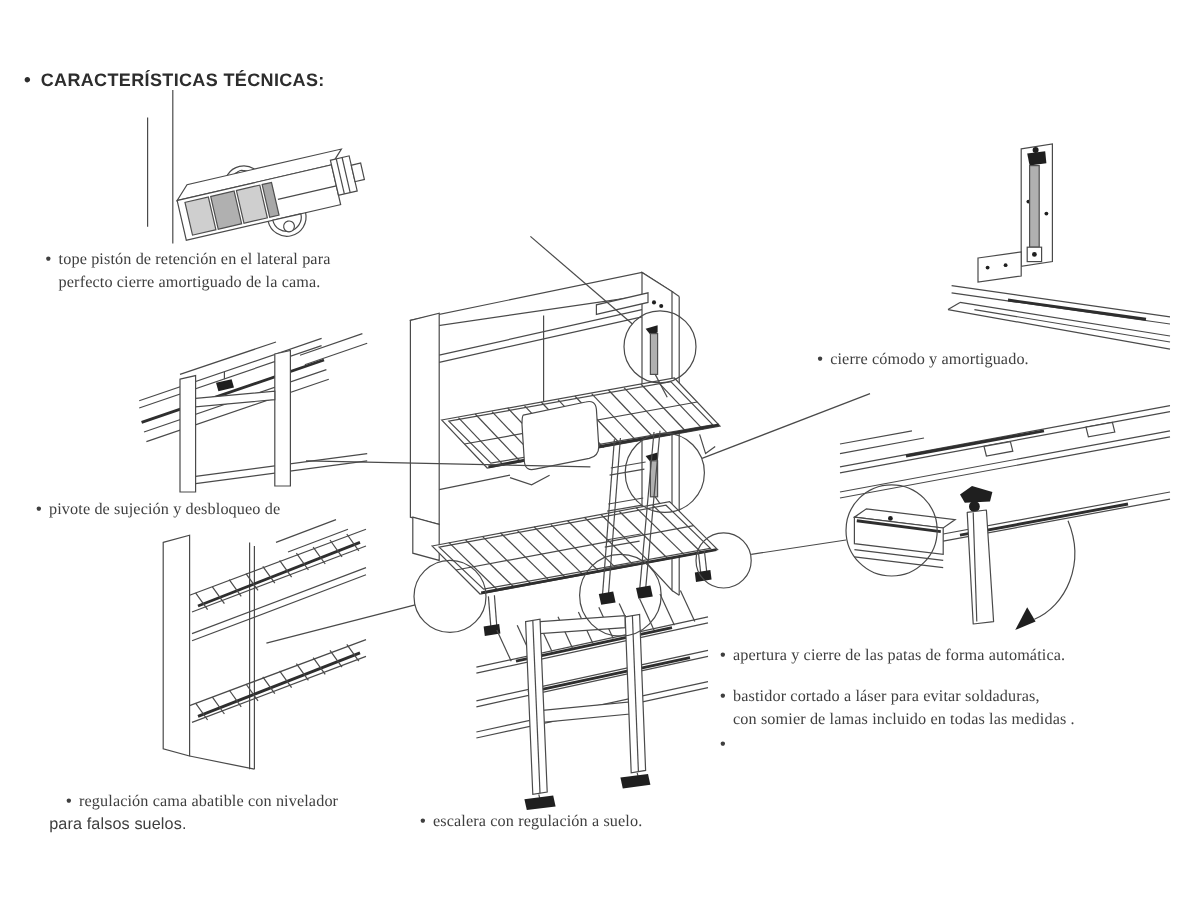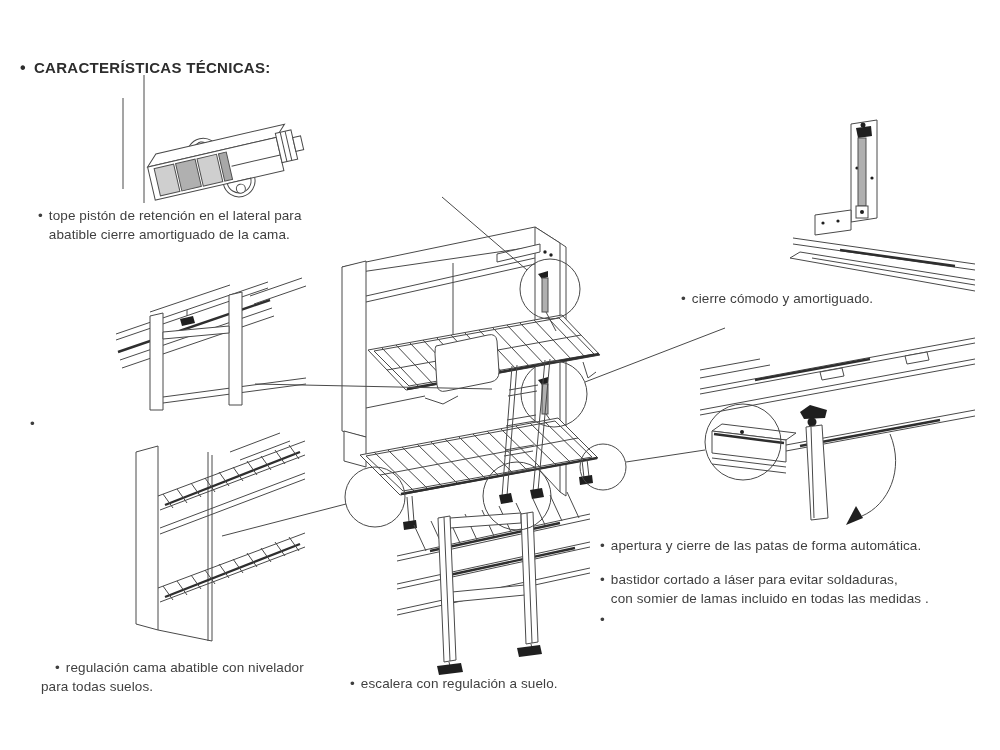--- a/index.html
+++ b/index.html
@@ -9,21 +9,21 @@
   .ln{stroke:#4a4a4a;stroke-width:1;fill:none;}
   .lnw{stroke:#4a4a4a;stroke-width:1;fill:#ffffff;}
   .thick{stroke:#2e2e2e;stroke-width:2.4;fill:none;}
   .blk{fill:#1f1f1f;stroke:none;}
   .gray{fill:#b0b0b0;stroke:#4f4f4f;stroke-width:1;}
   .gray2{fill:#cfcfcf;stroke:#4f4f4f;stroke-width:1;}
   .gray3{fill:#a8a8a8;stroke:#4f4f4f;stroke-width:1;}
   .note{position:absolute;font-size:13.5px;line-height:19px;color:#3f3f3f;letter-spacing:.1px;}
   .note .row{display:flex;}
   .note .b{margin-right:6px;}
-  .note .t span{display:block;}
+  .note .t span{display:block;font-family:Liberation Serif, serif;}
   #title{position:absolute;left:20px;top:59px;font-size:15px;font-weight:bold;
          letter-spacing:.3px;color:#2d2d2d;display:flex;}
   #title .b{margin-right:8px;font-size:16px;}
 </style>
 </head>
 <body>
 
 <div id="stage">
 
 <svg class="art" width="1000" height="750" viewBox="0 0 1000 750">
@@ -310,41 +310,42 @@
   <div id="title">
     <span class="b">•</span>
     <span>CARACTERÍSTICAS TÉCNICAS:</span>
   </div>
 
   <div class="note" style="left:38px;top:206px;">
     <div class="row">
       <span class="b">•</span>
       <span class="t">
         <span>tope pistón de retención en el lateral para</span>
-        <span>abatible cierre amortiguado de la cama.</span>
+        <span>perfecto cierre amortiguado de la cama.</span>
       </span>
     </div>
   </div>
 
   <div class="note" style="left:30px;top:414px;">
     <div class="row">
       <span class="b">•</span>
       <span class="t">
+        <span>pivote de sujeción y desbloqueo de</span>
       </span>
     </div>
   </div>
 
   <div class="note" style="left:41px;top:658px;">
     <div class="row" style="margin-left:14px;">
       <span class="b">•</span>
       <span class="t">
           <span>regulación cama abatible con nivelador</span>
         </span>
     </div>
-    <div><span>para todas suelos.</span></div>
+    <div><span>para falsos suelos.</span></div>
   </div>
 
   <div class="note" style="left:350px;top:674px;">
     <div class="row">
       <span class="b">•</span>
       <span class="t">
           <span>escalera con regulación a suelo.</span>
         </span>
     </div>
   </div>

